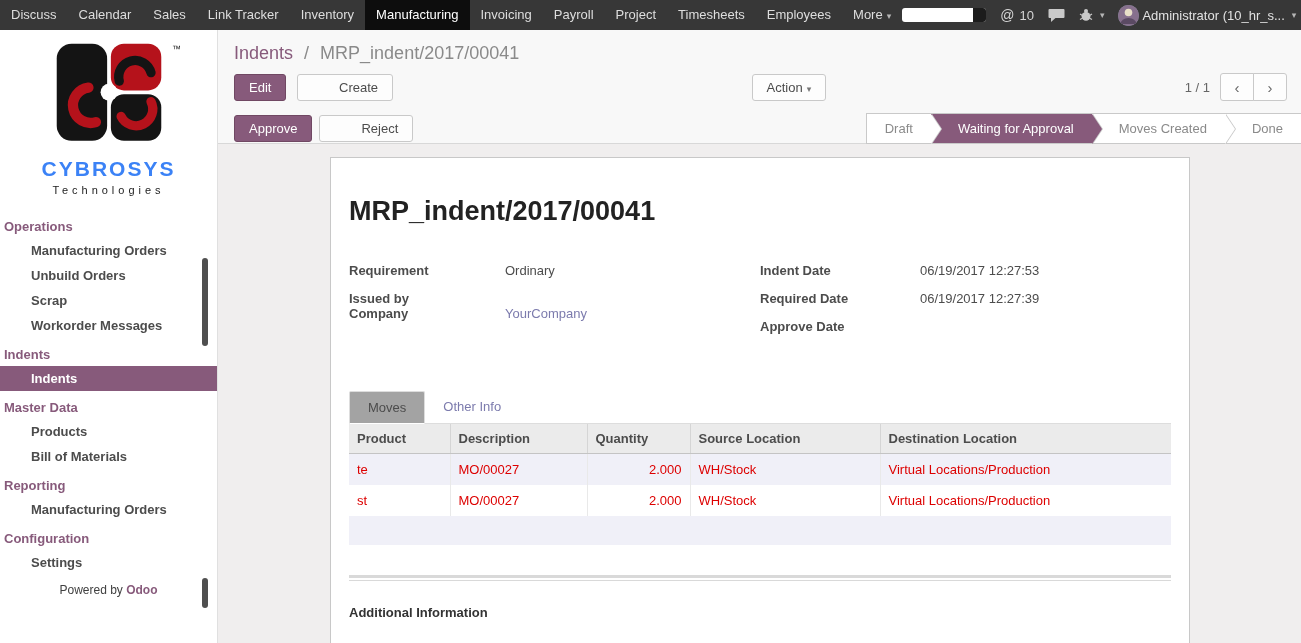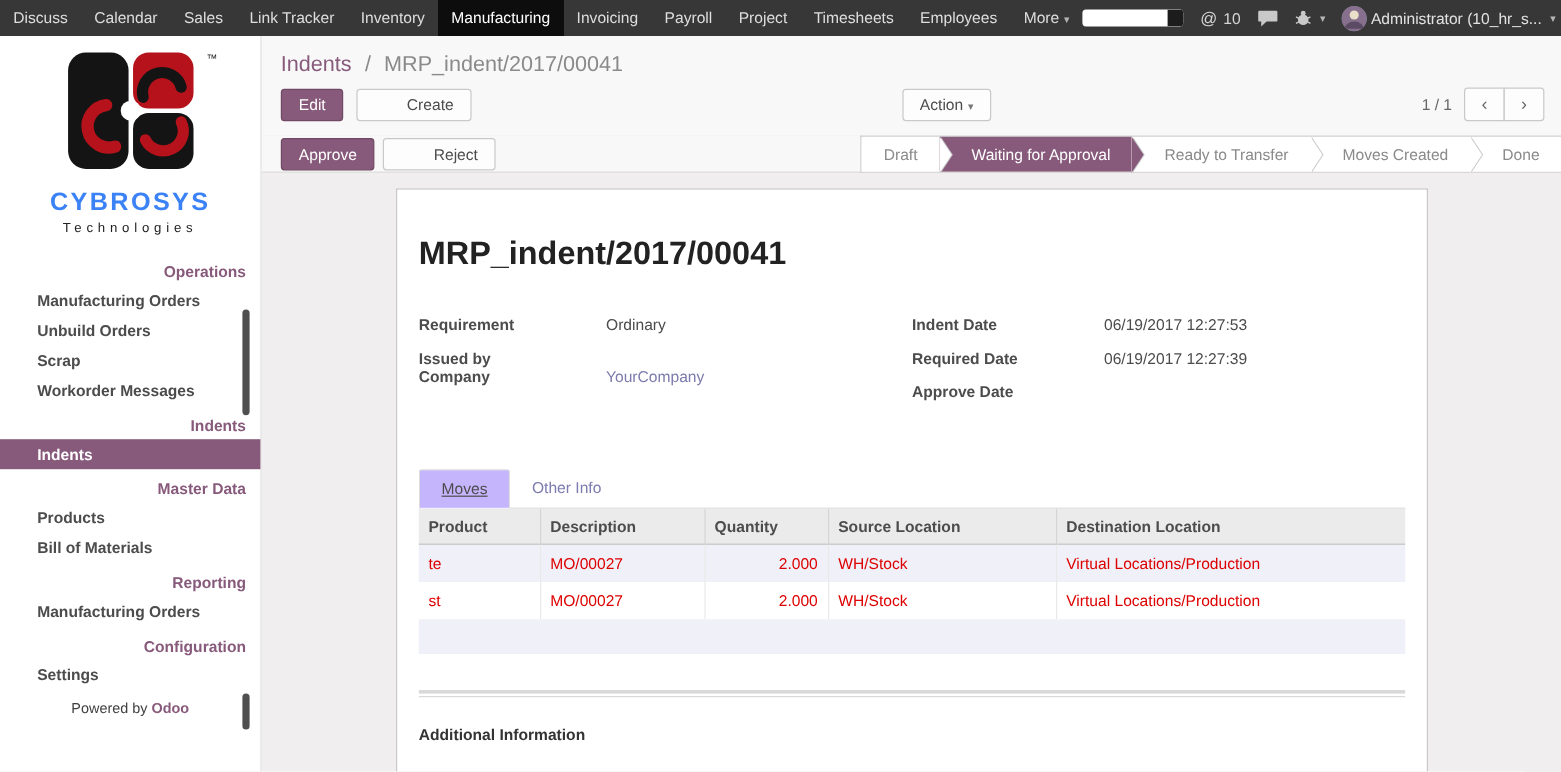--- a/index.html
+++ b/index.html
@@ -29,21 +29,21 @@
   
   .notif-bar { height:26px; background:#1aa306; color:#fff; display:flex; align-items:center; justify-content:center; font-size:13px; }
 
   
   .brand { text-align:center; padding-top:10px; position:relative; }
   .brand svg.logo { width:112px; height:112px; }
   .brand .tm { position:absolute; top:14px; right:36px; font-size:9px; color:#222; }
   .brand-name { font-size:21px; font-weight:bold; color:#3b82f6; letter-spacing:2px; margin-top:2px; }
   .brand-tagline { font-size:11px; color:#222; letter-spacing:4px; margin-top:3px; }
   .side-menu { margin-top:14px; }
-  .side-heading { color:#875A7B; font-weight:bold; padding:9px 12px 4px 24px;text-align:right; }
+  .side-heading { color:#875A7B; font-weight:bold; padding:9px 12px 4px 4px; }
   .side-item { padding:5px 31px; color:#4c4c4c; cursor:pointer;font-weight:bold; }
   .side-item.active { background:#875A7B; color:#fff; }
   .side-footer { text-align:center; margin-top:8px; font-size:12px; color:#404040; }
   .side-footer .odoo { color:#875A7B; font-weight:bold; cursor:pointer; }
   .scroll-thumb { position:absolute; right:9px; width:6px; border-radius:3px; background:#4f4f4f; }
   .thumb-a { top:228px; height:88px; }
   .thumb-b { top:548px; height:30px; }
 
   
   .control-panel { background:#f8f8f8; }
@@ -82,21 +82,21 @@
   .field-row { display:flex; margin-bottom:8px; min-height:20px; }
   .field-row.bottom-align { align-items:flex-end; }
   .field-label { flex:0 0 156px; font-weight:bold; color:#4c4c4c; }
   .field-col.right .field-label { flex:0 0 160px; }
   .field-label.narrow span { display:inline-block; max-width:100px; }
   .field-value { color:#4c4c4c; }
   .field-value.link { color:#7c7bad; cursor:pointer; }
 
   .tabs { display:flex; margin-top:44px; border-bottom:1px solid #ddd; }
   .tab { padding:8px 18px; cursor:pointer; }
-  .tab.active { background:#c4b5fd; border:1px solid #ddd; border-bottom:1px solid #fff; margin-bottom:-1px; color:#4c4c4c; border-radius:2px 2px 0 0;text-decoration:underline; }
+  .tab.active { background:#a3a3a3; border:1px solid #ddd; border-bottom:1px solid #fff; margin-bottom:-1px; color:#4c4c4c; border-radius:2px 2px 0 0; }
   .tab.inactive { color:#7c7bad; }
 
   table.moves { width:100%; border-collapse:collapse; font-size:13px; }
   table.moves th { background:#ebebeb; font-weight:bold; color:#4c4c4c; text-align:left; padding:7px 8px; border-bottom:1px solid #c4c4c4; }
   table.moves th + th { border-left:1px solid #d5d5d5; }
   table.moves td { padding:8px 8px; color:#dd0000; }
   table.moves td + td { border-left:1px solid #e9e9e9; }
   tr.row-odd { background:#f0f0f8; }
   tr.row-even { background:#fff; }
   tr.row-empty td { height:29px; background:#f0f0f8; border:none; }
@@ -239,21 +239,20 @@
         </div>
       </div>
     </div>
 
     <div class="form-header">
       <span class="btn btn-primary">Approve</span>
       <span class="btn">Reject</span>
       <div class="statusbar">
         <div class="status-step">Draft</div>
         <div class="status-step active">Waiting for Approval</div>
-        <div class="status-step">Ready to Transfer</div>
         <div class="status-step">Moves Created</div>
         <div class="status-step">Done</div>
       </div>
     </div>
 
     <div class="content">
       <div class="sheet">
         <div class="sheet-title">MRP_indent/2017/00041</div>
 
         <div class="field-groups">

